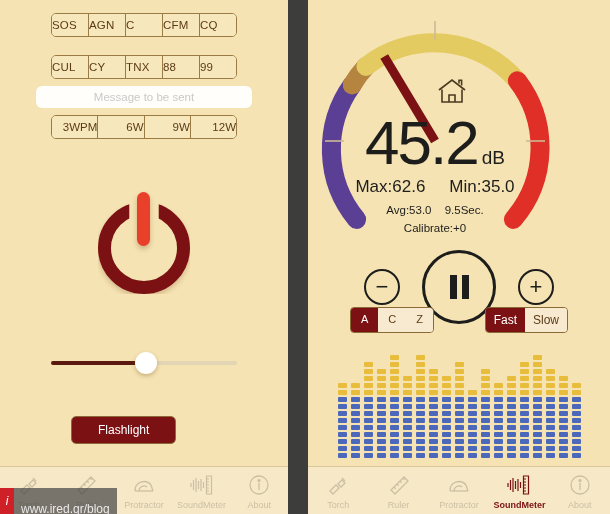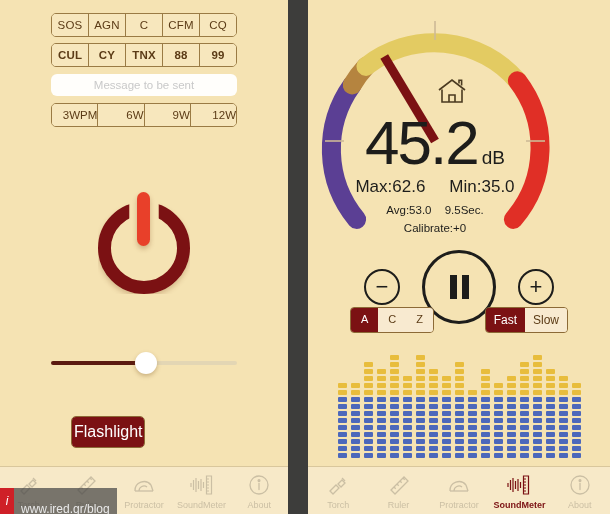--- a/index.html
+++ b/index.html
@@ -30,35 +30,34 @@
   .macro-row {
     display: flex;
     margin: 0 auto;
     width: 186px;
     border: 1px solid #9a7b44;
     border-radius: 5px;
     overflow: hidden;
     background: #f7e7bd;
   }
   .macro-row.r1 { margin-top: 13px; }
-  .macro-row.r2 { margin-top: 6px; font-weight: bold; }
+  .macro-row.r2 { margin-top: 18px; }
   .macro-cell {
     flex: 1;
-    text-align: center;
     font-size: 11.5px;
     color: #5b3b16;
     padding: 5px 0 5px;
     border-right: 1px solid #9a7b44;
     background: #f7e7bd;
     letter-spacing: .2px;
   }
   .macro-cell:last-child { border-right: none; }
 
   .msg-field {
-    width: 186px;
+    width: 216px;
     margin: 7px auto 0;
     background: #fffefb;
     border-radius: 6px;
     height: 22px;
     line-height: 22px;
     text-align: center;
     font-size: 11.5px;
     color: #c9c9c9;
   }
 
@@ -136,22 +135,22 @@
   
   .mode-toggle {
     position: absolute;
     left: 71px; top: 416px;
     display: flex;
     border: 1px solid #8c6a36;
     border-radius: 5px;
     overflow: hidden;
   }
   .mode-seg {
-    font-size: 16px;
-    padding: 6px 2px;
+    font-size: 12px;
+    padding: 6px 26px;
     background: #f8ead0;
     color: #5b3b16;
   }
   .mode-seg.active { background: #7b1113; color: #ffffff; }
 
   
   .tabbar {
     height: 48px;
     border-top: 1px solid #d9c79c;
     background: #f7e9c8;

